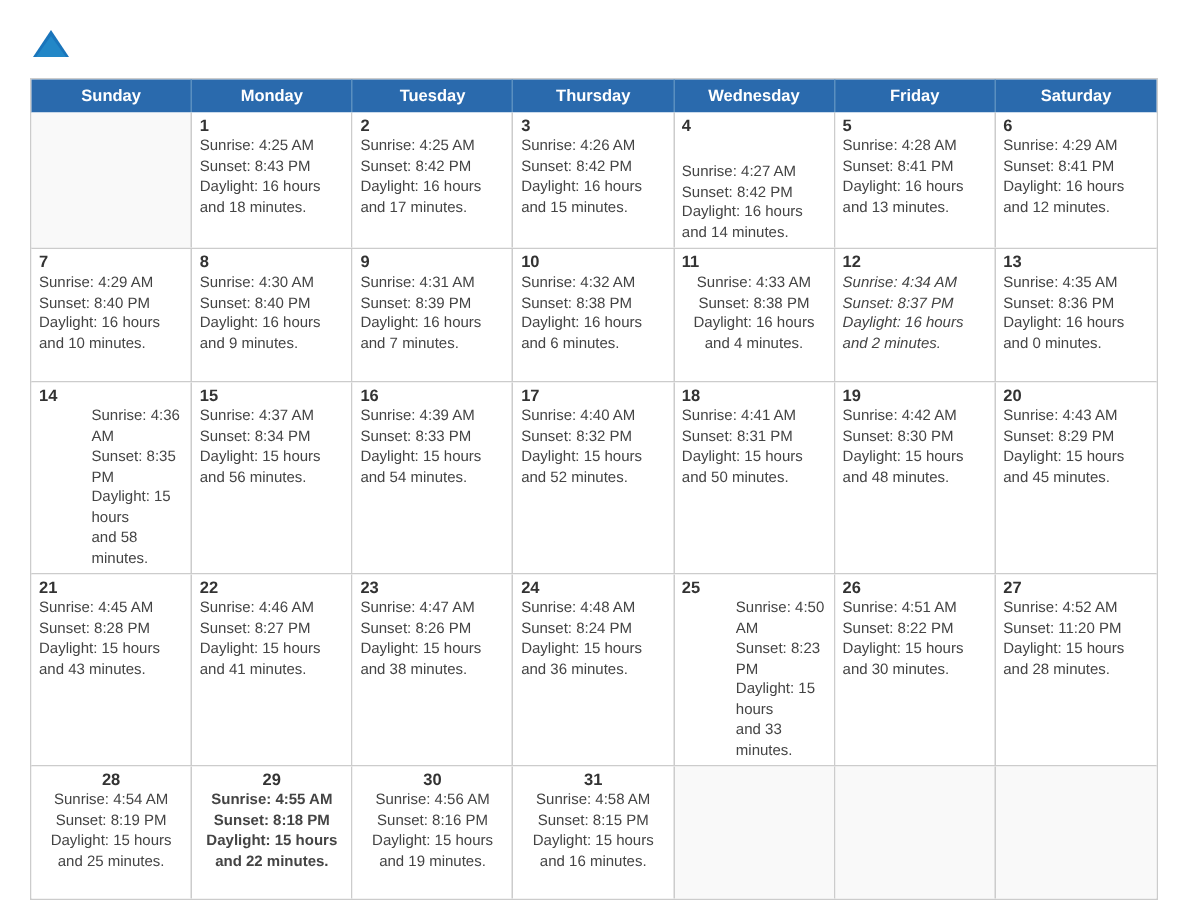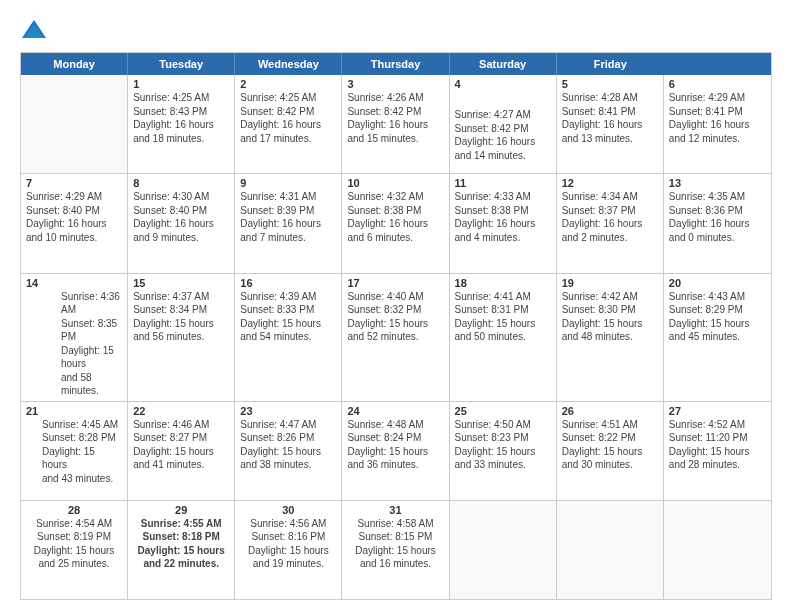--- a/index.html
+++ b/index.html
@@ -132,26 +132,27 @@
       </div>
     </div>
     <div class="title-block">
       <div class="month-title"></div>
       <div class="location"></div>
     </div>
   </div>
 
   <div class="calendar">
     <div class="cal-header" id="cal-header">
+        <div class="cal-header-cell">Sunday</div>
         <div class="cal-header-cell">Monday</div>
         <div class="cal-header-cell">Tuesday</div>
+        <div class="cal-header-cell">Thursday</div>
         <div class="cal-header-cell">Wednesday</div>
-        <div class="cal-header-cell">Thursday</div>
+        <div class="cal-header-cell">Friday</div>
         <div class="cal-header-cell">Saturday</div>
-        <div class="cal-header-cell">Friday</div>
       </div>
     <div class="cal-body" id="cal-body">
         <div class="cal-row">
           <div class="cal-cell empty"></div>
           <div class="cal-cell">
             <span class="day-num">1</span>
             <div class="cell-text" style="white-space: pre-line;">Sunrise: 4:25 AM
 Sunset: 8:43 PM
 Daylight: 16 hours
 and 18 minutes.</div>
@@ -216,28 +217,28 @@
           </div>
           <div class="cal-cell">
             <span class="day-num">10</span>
             <div class="cell-text" style="white-space: pre-line;">Sunrise: 4:32 AM
 Sunset: 8:38 PM
 Daylight: 16 hours
 and 6 minutes.</div>
           </div>
           <div class="cal-cell">
             <span class="day-num">11</span>
-            <div class="cell-text" style="white-space: pre-line;">Sunrise: 4:33 AM
+            <div class="cell-text" style="white-space: pre-line; text-align: center;">Sunrise: 4:33 AM
 Sunset: 8:38 PM
 Daylight: 16 hours
 and 4 minutes.</div>
           </div>
           <div class="cal-cell">
             <span class="day-num">12</span>
-            <div class="cell-text" style="white-space: pre-line;">Sunrise: 4:34 AM
+            <div class="cell-text" style="white-space: pre-line; font-style: italic;">Sunrise: 4:34 AM
 Sunset: 8:37 PM
 Daylight: 16 hours
 and 2 minutes.</div>
           </div>
           <div class="cal-cell">
             <span class="day-num">13</span>
             <div class="cell-text" style="white-space: pre-line;">Sunrise: 4:35 AM
 Sunset: 8:36 PM
 Daylight: 16 hours
 and 0 minutes.</div>
@@ -290,21 +291,21 @@
             <span class="day-num">20</span>
             <div class="cell-text" style="white-space: pre-line;">Sunrise: 4:43 AM
 Sunset: 8:29 PM
 Daylight: 15 hours
 and 45 minutes.</div>
           </div>
         </div>
         <div class="cal-row">
           <div class="cal-cell">
             <span class="day-num">21</span>
-            <div class="cell-text" style="white-space: pre-line; margin-left: 16px;">Sunrise: 4:45 AM
+            <div class="cell-text" style="white-space: pre-line;">Sunrise: 4:45 AM
 Sunset: 8:28 PM
 Daylight: 15 hours
 and 43 minutes.</div>
           </div>
           <div class="cal-cell">
             <span class="day-num">22</span>
             <div class="cell-text" style="white-space: pre-line;">Sunrise: 4:46 AM
 Sunset: 8:27 PM
 Daylight: 15 hours
 and 41 minutes.</div>
@@ -318,21 +319,21 @@
           </div>
           <div class="cal-cell">
             <span class="day-num">24</span>
             <div class="cell-text" style="white-space: pre-line;">Sunrise: 4:48 AM
 Sunset: 8:24 PM
 Daylight: 15 hours
 and 36 minutes.</div>
           </div>
           <div class="cal-cell">
             <span class="day-num">25</span>
-            <div class="cell-text" style="white-space: pre-line;">Sunrise: 4:50 AM
+            <div class="cell-text" style="white-space: pre-line; margin-left: 36px;">Sunrise: 4:50 AM
 Sunset: 8:23 PM
 Daylight: 15 hours
 and 33 minutes.</div>
           </div>
           <div class="cal-cell">
             <span class="day-num">26</span>
             <div class="cell-text" style="white-space: pre-line;">Sunrise: 4:51 AM
 Sunset: 8:22 PM
 Daylight: 15 hours
 and 30 minutes.</div>

